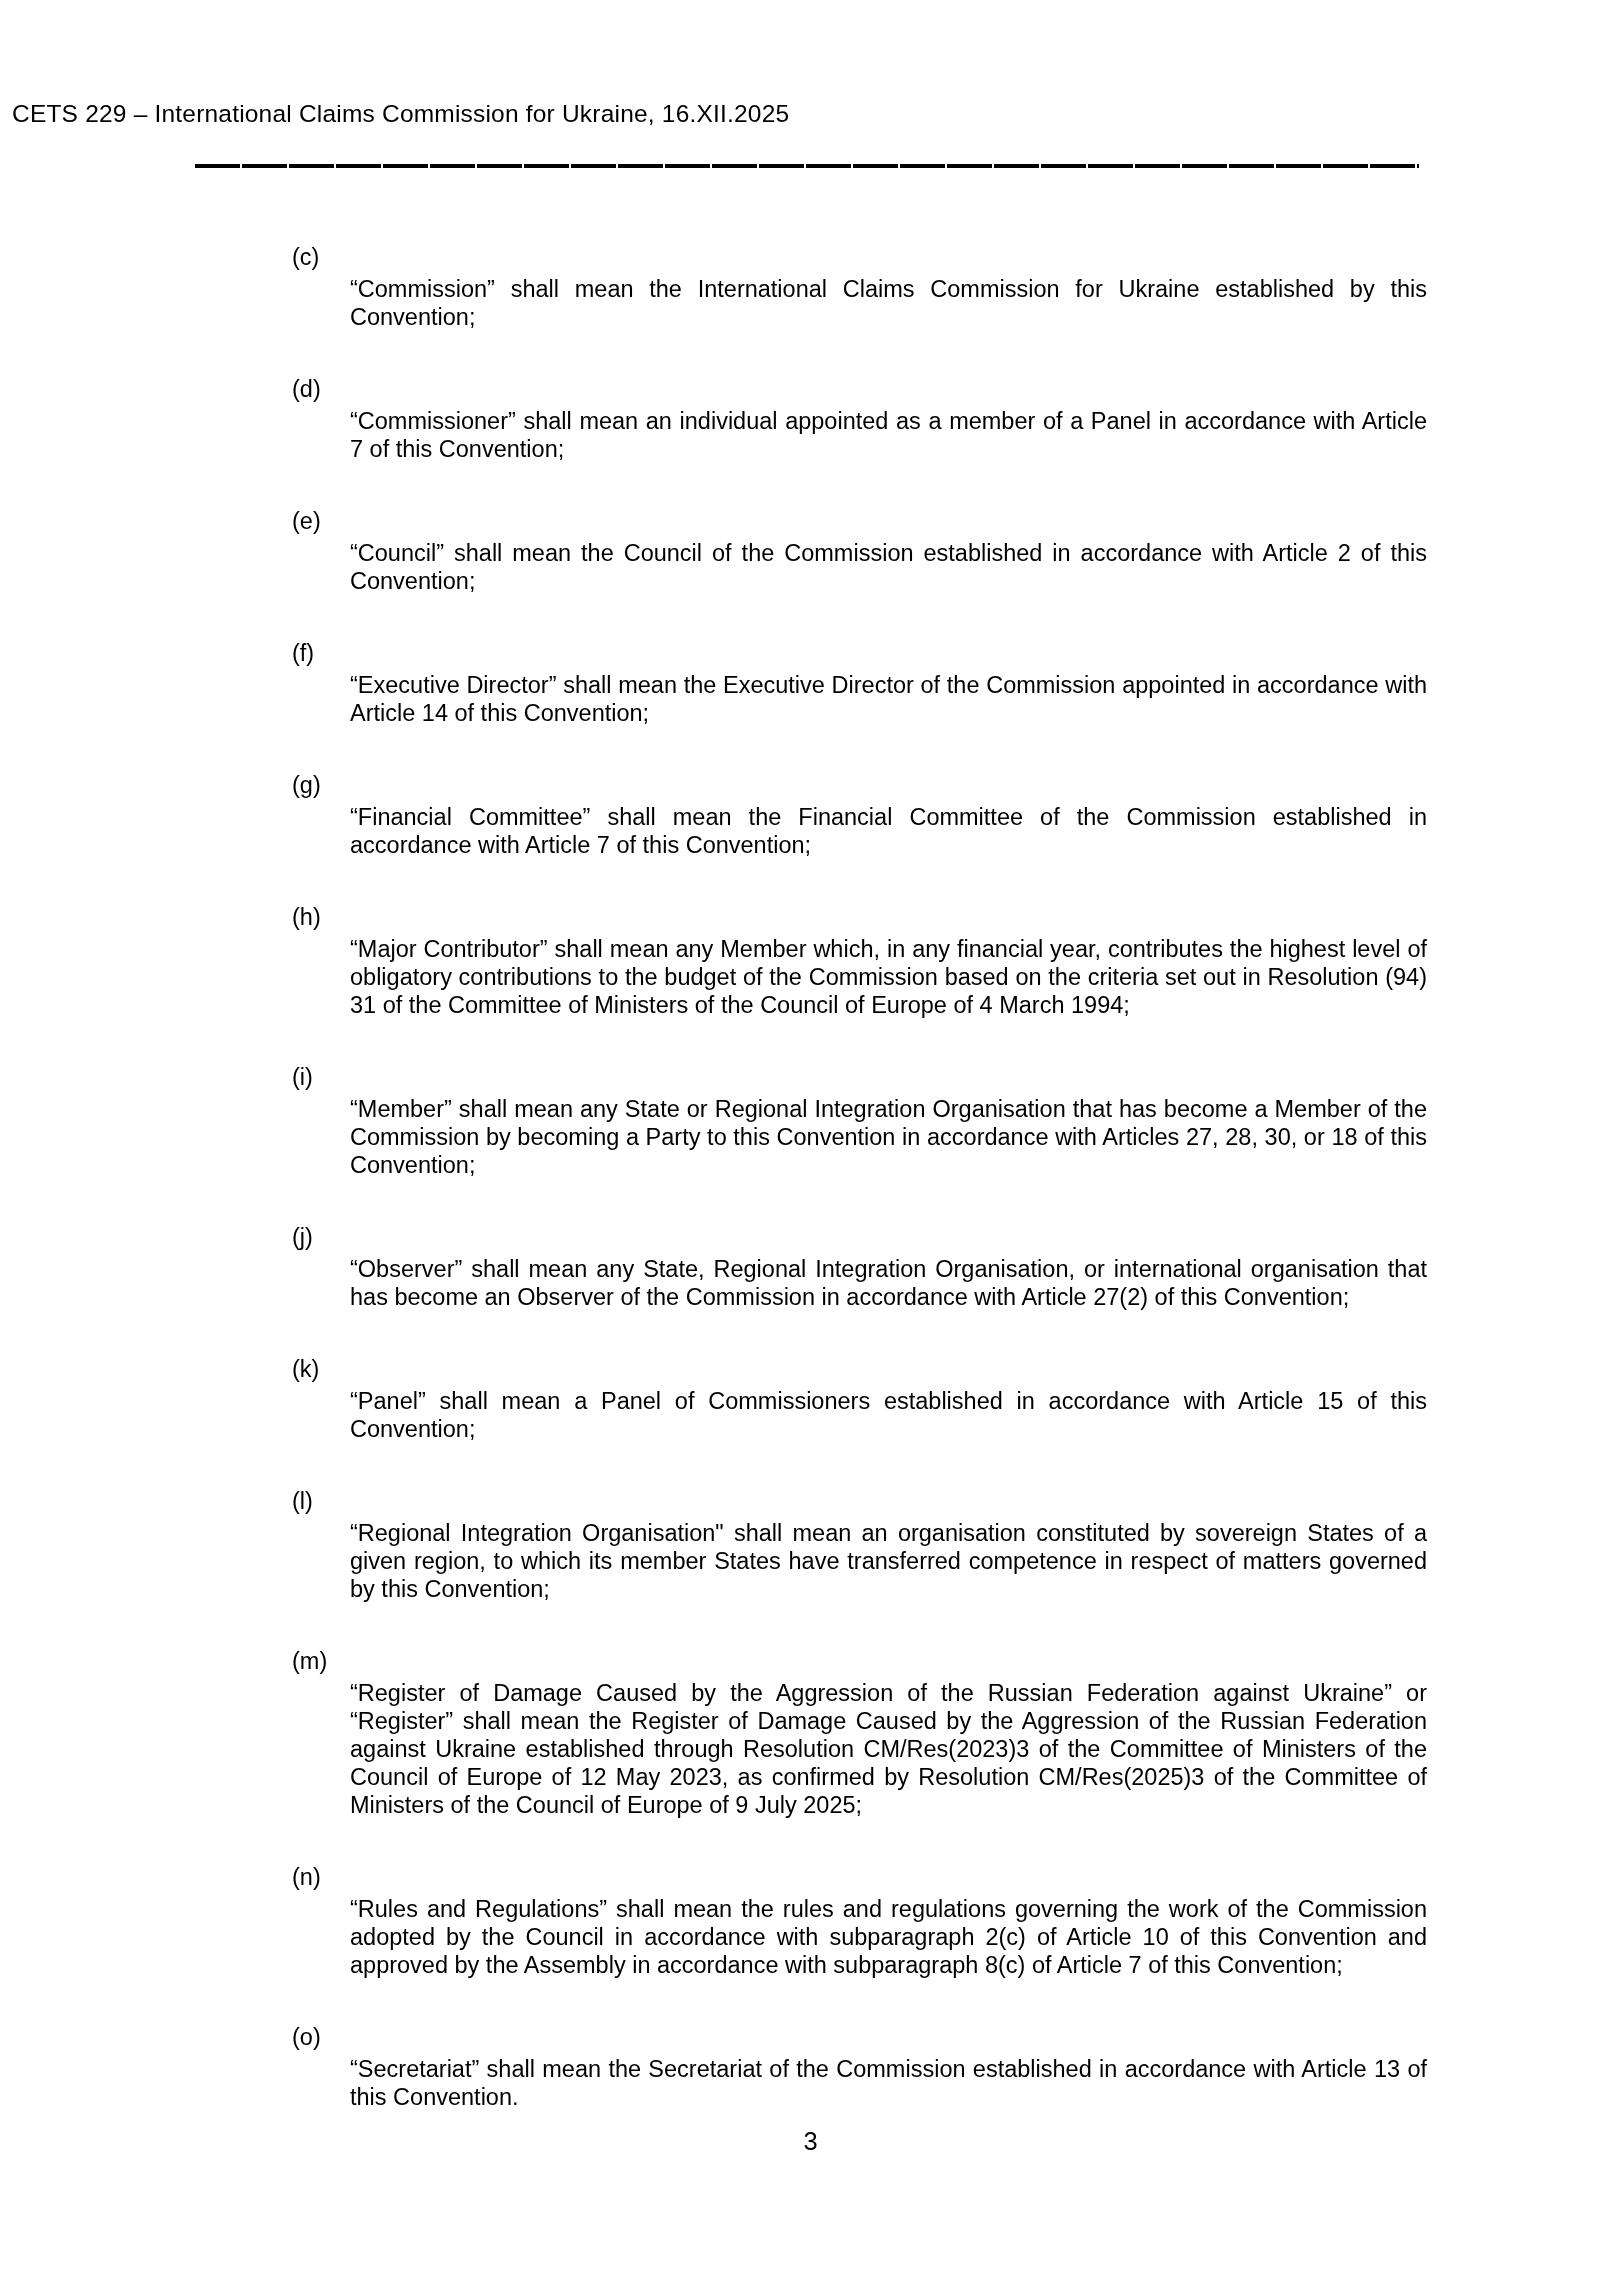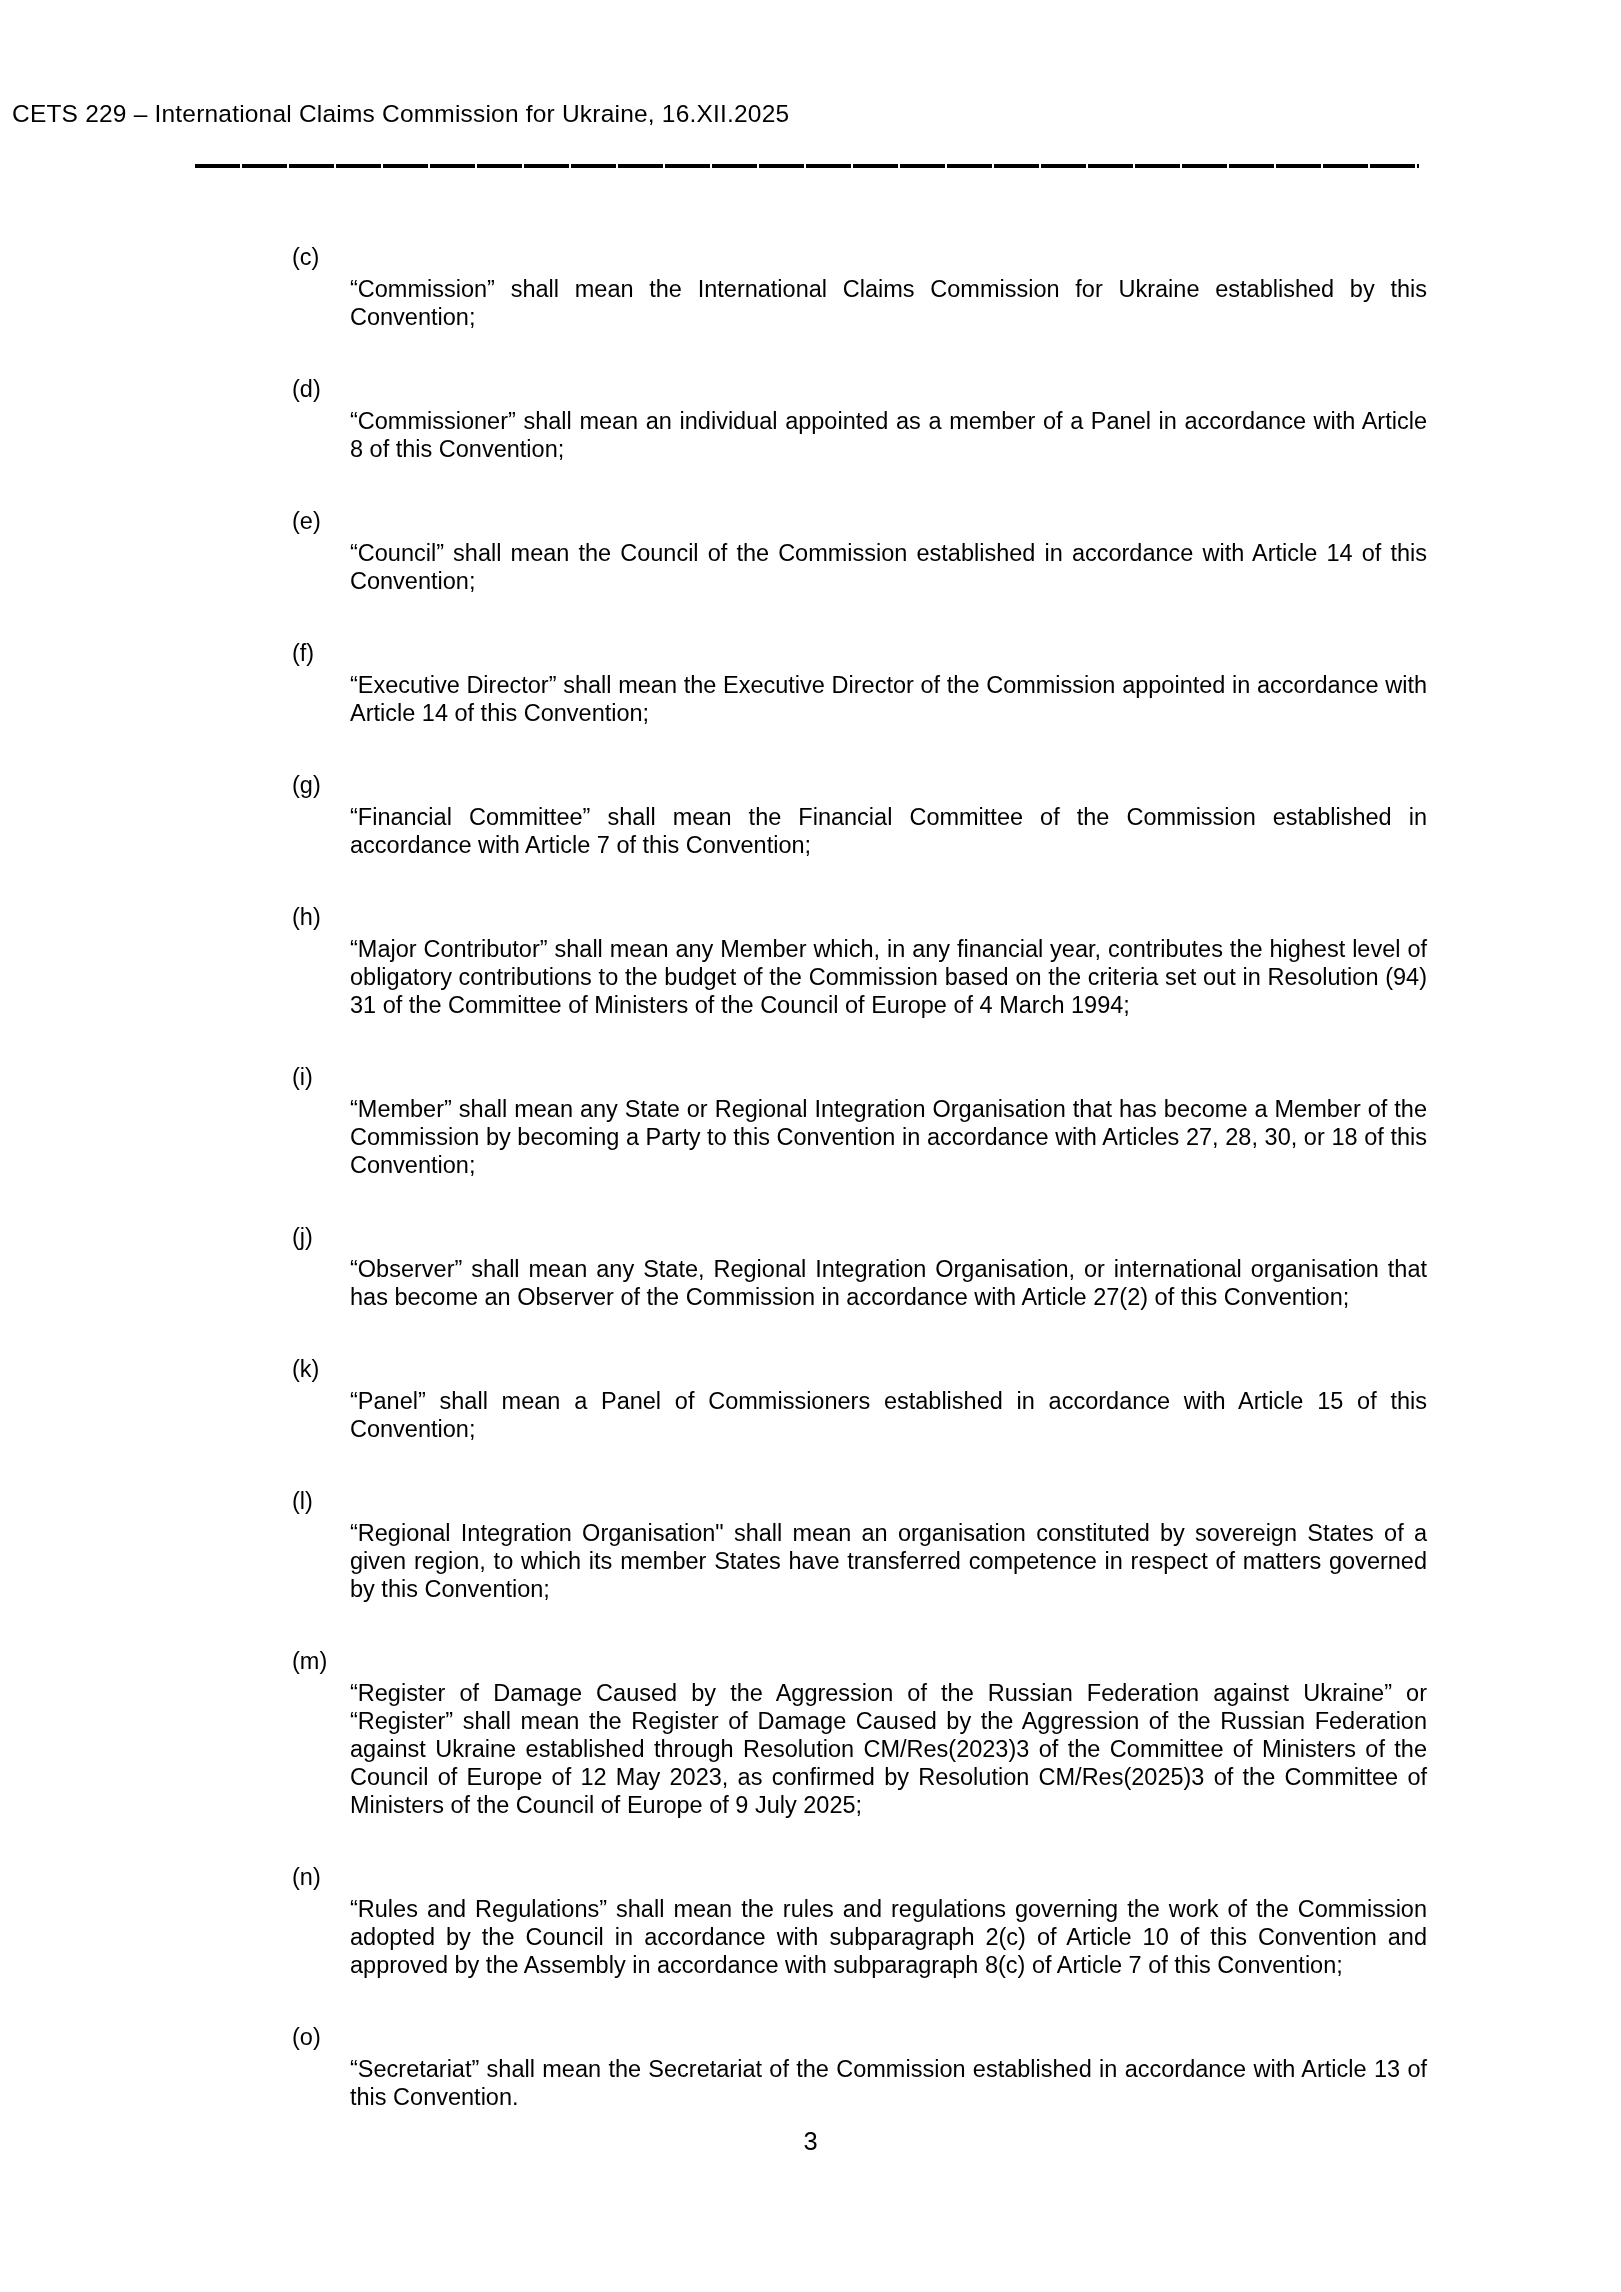--- a/index.html
+++ b/index.html
@@ -79,26 +79,26 @@
 
   <div class="defs">
 
     <div class="def">
       <div class="def-label">(c)</div>
       <div class="def-text">“Commission” shall mean the International Claims Commission for Ukraine established by this Convention;</div>
     </div>
 
     <div class="def">
       <div class="def-label">(d)</div>
-      <div class="def-text">“Commissioner” shall mean an individual appointed as a member of a Panel in accordance with Article 8 of this Convention;</div>
+      <div class="def-text">“Commissioner” shall mean an individual appointed as a member of a Panel in accordance with Article 7 of this Convention;</div>
     </div>
 
     <div class="def">
       <div class="def-label">(e)</div>
-      <div class="def-text">“Council” shall mean the Council of the Commission established in accordance with Article 14 of this Convention;</div>
+      <div class="def-text">“Council” shall mean the Council of the Commission established in accordance with Article 2 of this Convention;</div>
     </div>
 
     <div class="def">
       <div class="def-label">(f)</div>
       <div class="def-text">“Executive Director” shall mean the Executive Director of the Commission appointed in accordance with Article 14 of this Convention;</div>
     </div>
 
     <div class="def">
       <div class="def-label">(g)</div>
       <div class="def-text">“Financial Committee” shall mean the Financial Committee of the Commission established in accordance with Article 7 of this Convention;</div>

